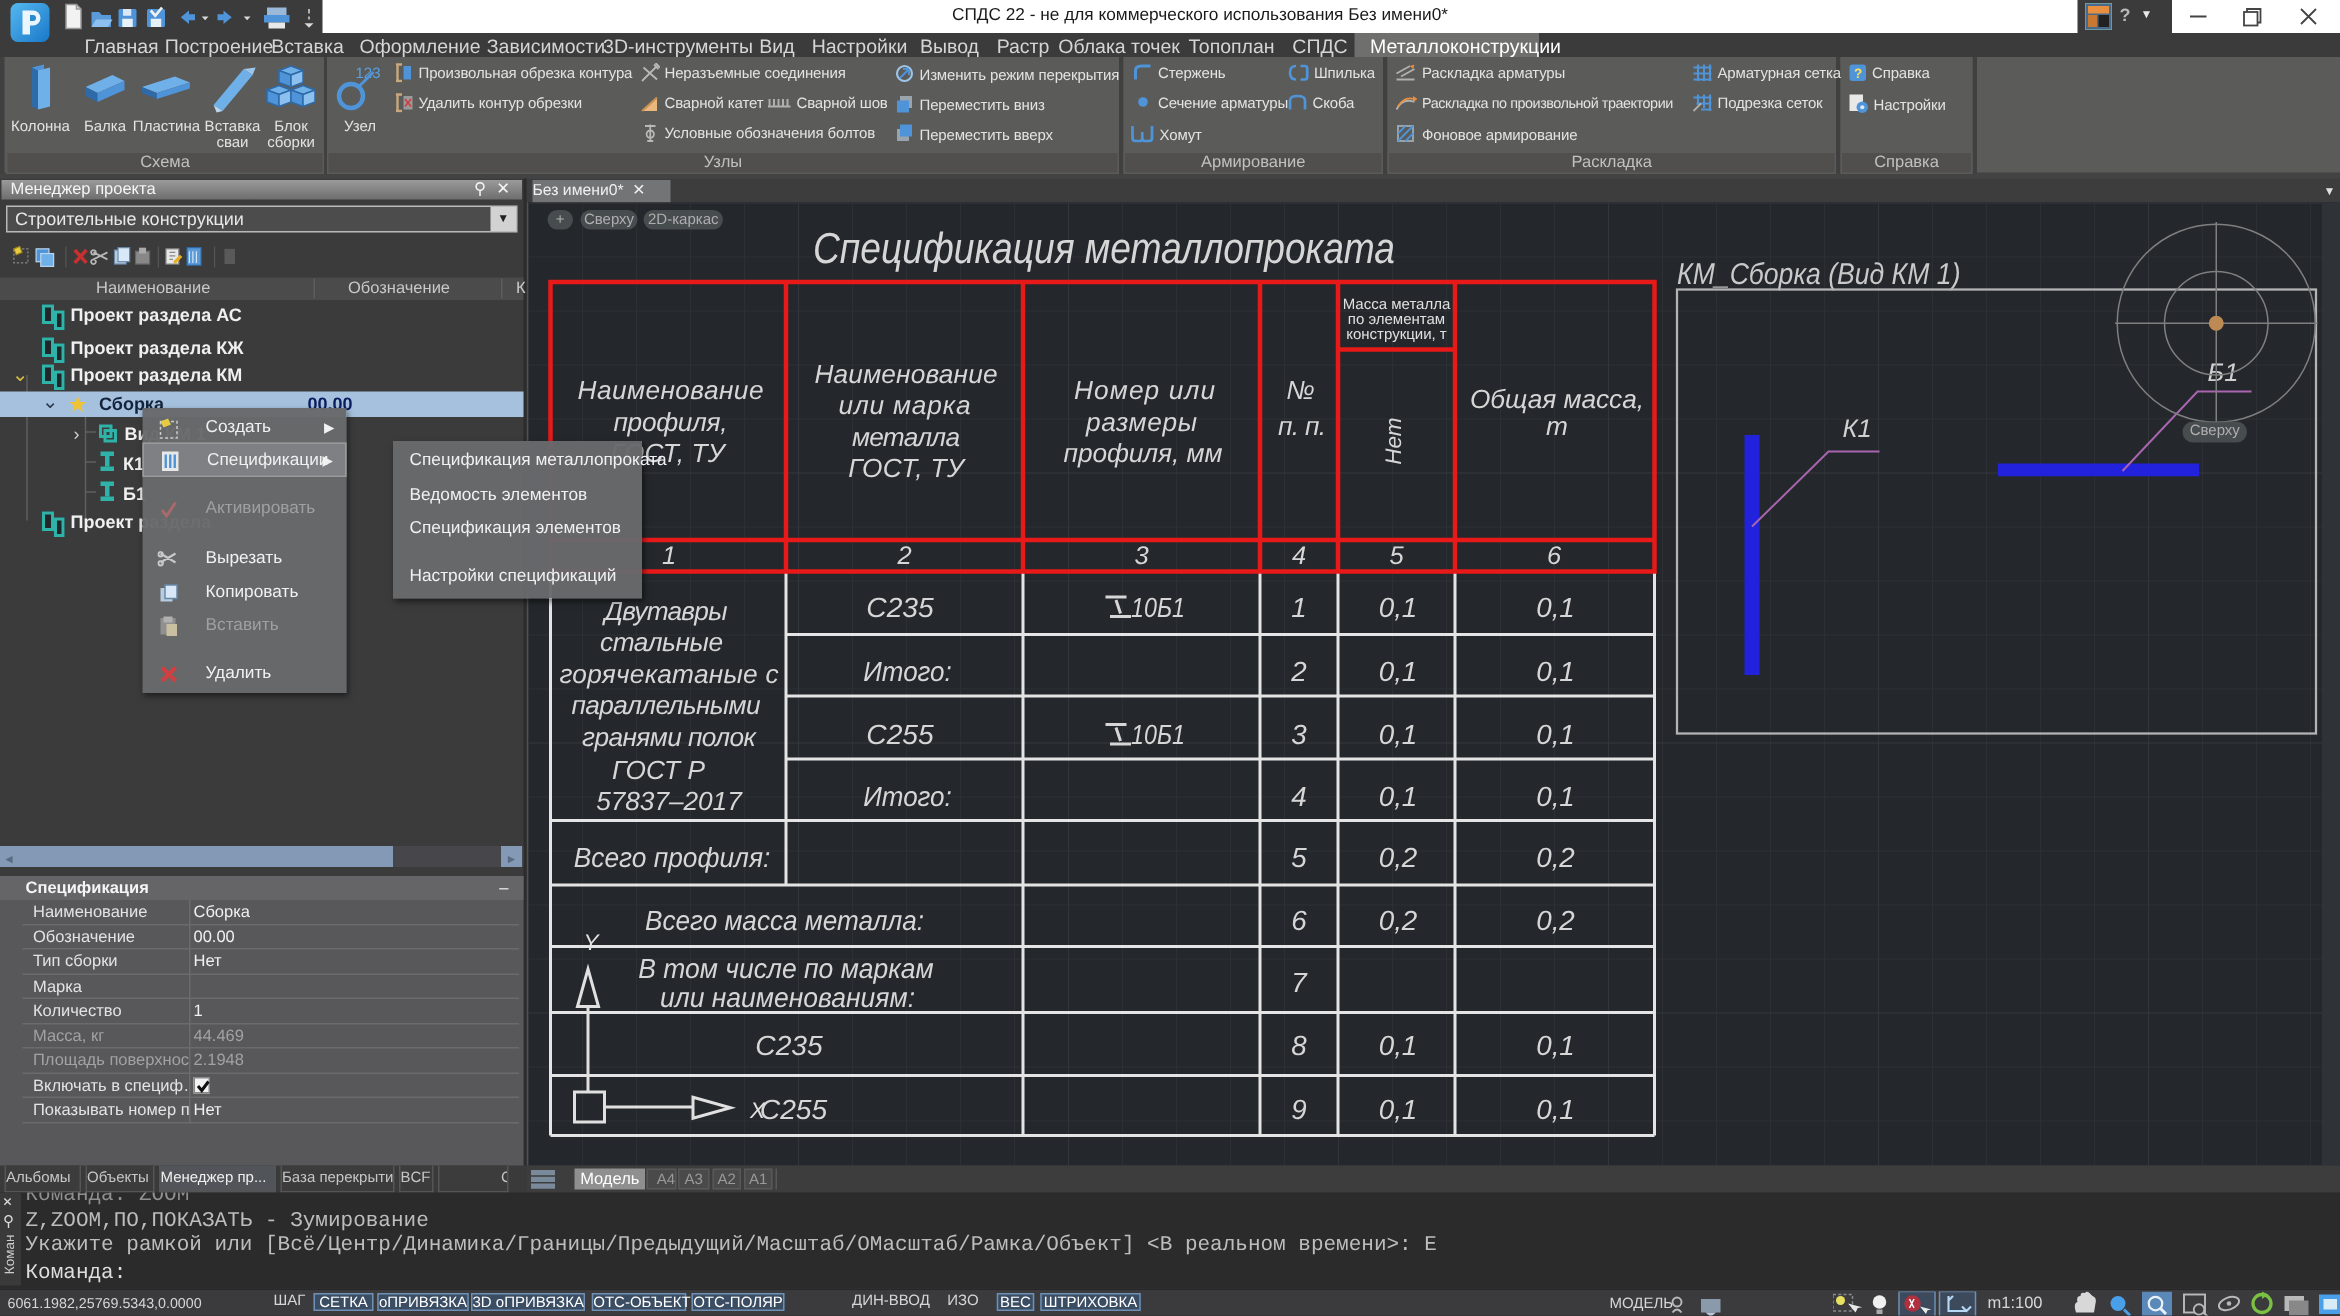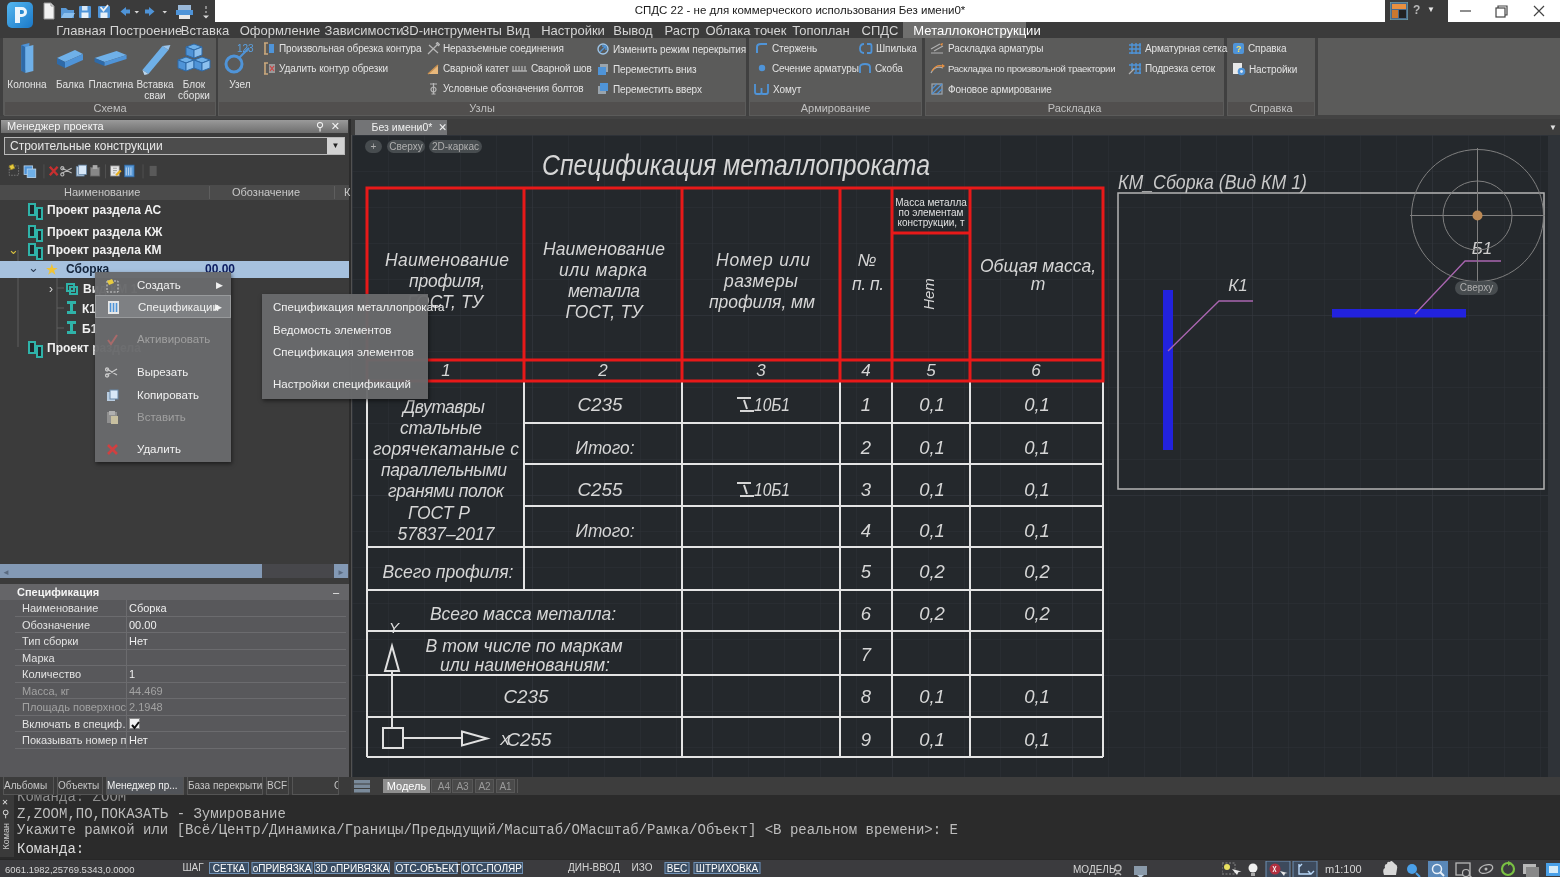--- a/index.html
+++ b/index.html
@@ -25,21 +25,21 @@
     background:#404040; }
   .bigbtn { position:absolute; top:2px; text-align:center; color:#e3e3e3; font-size:10px;
     transform:translateX(-50%); white-space:nowrap; line-height:11px; }
   .bigbtn .ic { display:block; margin:2px auto 3px auto; }
   .sbtn { position:absolute; height:14px; line-height:14px; font-size:10px; color:#e3e3e3; letter-spacing:-0.1px;
     white-space:nowrap; }
   .sbtn svg, .sbtn .mini { vertical-align:-3px; margin-right:3px; }
   
   #doctabs { position:absolute; left:351px; top:119px; width:1209px; height:16px; background:#3d3d3d; }
   #doctab1 { position:absolute; left:4px; top:1px; width:92px; height:15px; background:#737476;
-    color:#f0f0f0; font-size:10.5px; line-height:15px; text-align:right; }
+    color:#f0f0f0; font-size:10.5px; line-height:15px; text-align:left; }
   
   #canvas { position:absolute; left:351px; top:135px; width:1209px; height:642px;
     background:#24282c; overflow:hidden; border-left:1px solid #515151; }
   .pill { position:absolute; background:rgba(78,82,86,.85); border-radius:7px; color:#aeaeae;
     font-size:10px; text-align:center; }
   
   #lpanel { position:absolute; left:0; top:119px; width:351px; height:658px; background:#3b3b3b;
     border-right:2px solid #2c2c2c; }
   #lp-cap { position:absolute; left:1px; top:1px; width:347px; height:13px;
     background:linear-gradient(180deg,#9a9a9a,#6e6e6e); color:#f5f5f5; font-size:11px;

